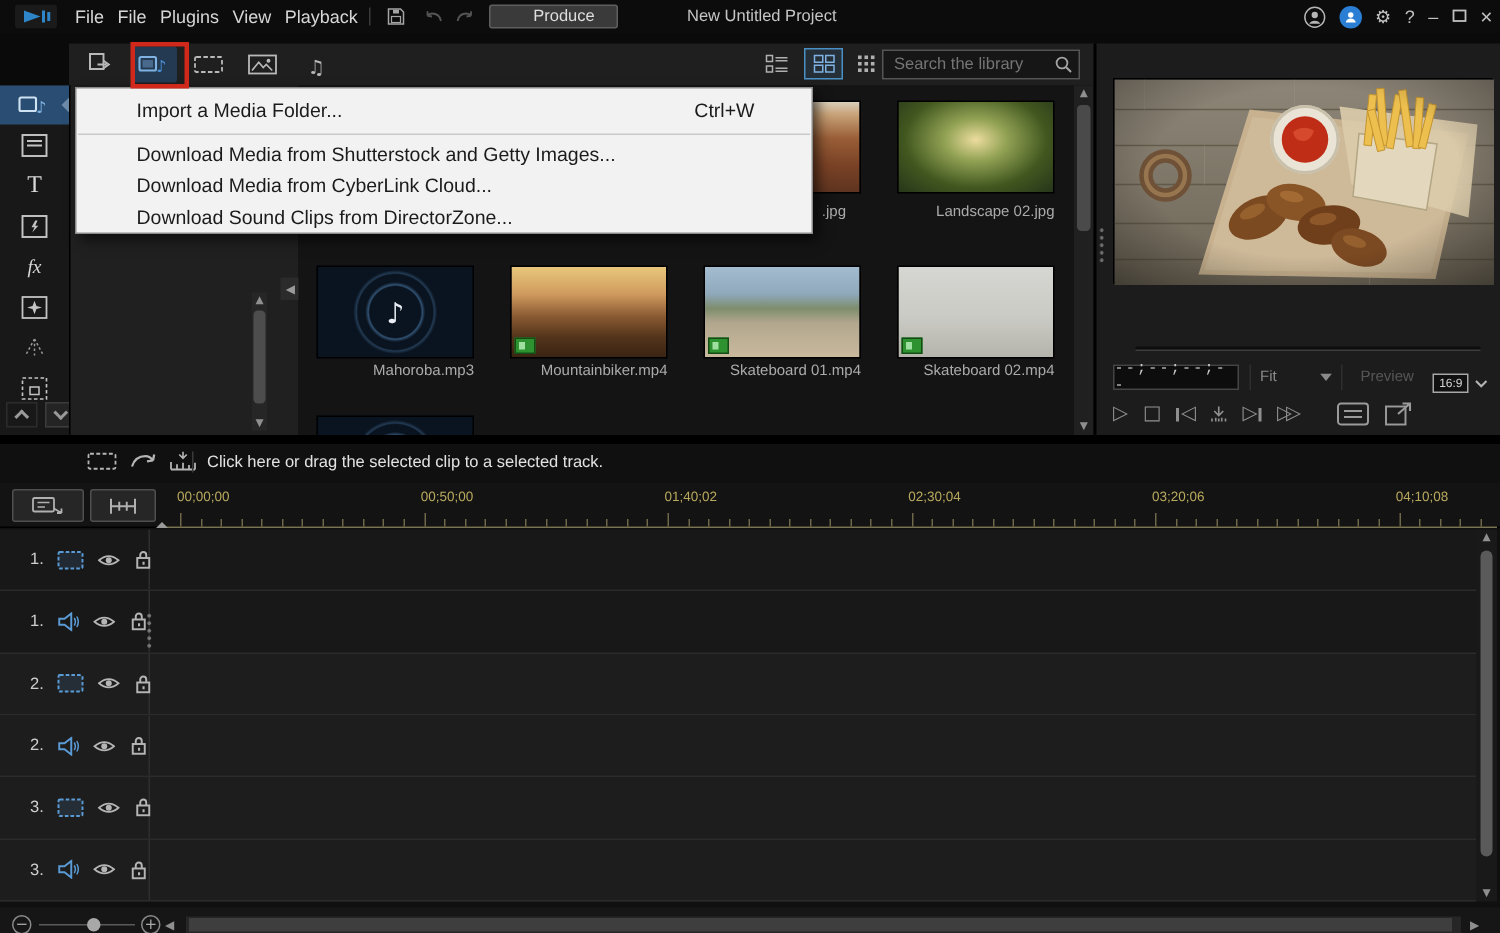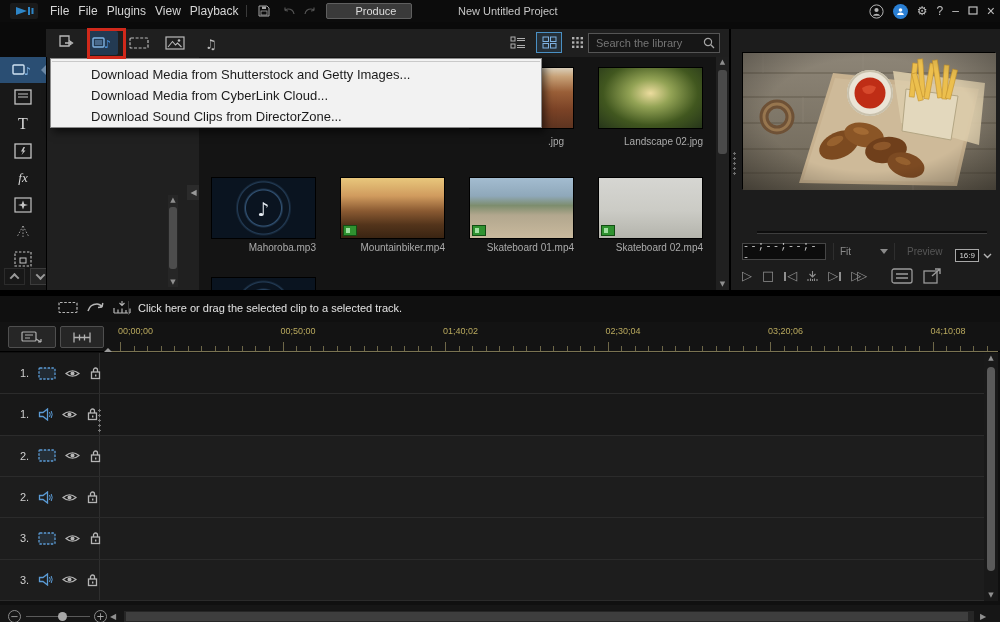--- a/index.html
+++ b/index.html
@@ -466,20 +466,24 @@
       <span>
         <svg width="19" height="16" viewBox="0 0 19 16">
             <rect x="1" y="3" width="13" height="12" fill="none" stroke="#9a9a9a" stroke-width="1.3"></rect>
             <path d="M9 8 L17 1 M12 1 h5 v5" fill="none" stroke="#9a9a9a" stroke-width="1.4"></path>
           </svg>
       </span>
     </div>
   </div>
 
   <div class="abs import-menu" id="import-menu">
+      <div class="mi tall">
+        <span>Import a Media Folder...</span>
+        <span class="sc">Ctrl+W</span>
+      </div>
       <div class="mi-sep"></div>
       <div class="mi">
         <span>Download Media from Shutterstock and Getty Images...</span>
       </div>
       <div class="mi">
         <span>Download Media from CyberLink Cloud...</span>
       </div>
       <div class="mi">
         <span>Download Sound Clips from DirectorZone...</span>
       </div>

